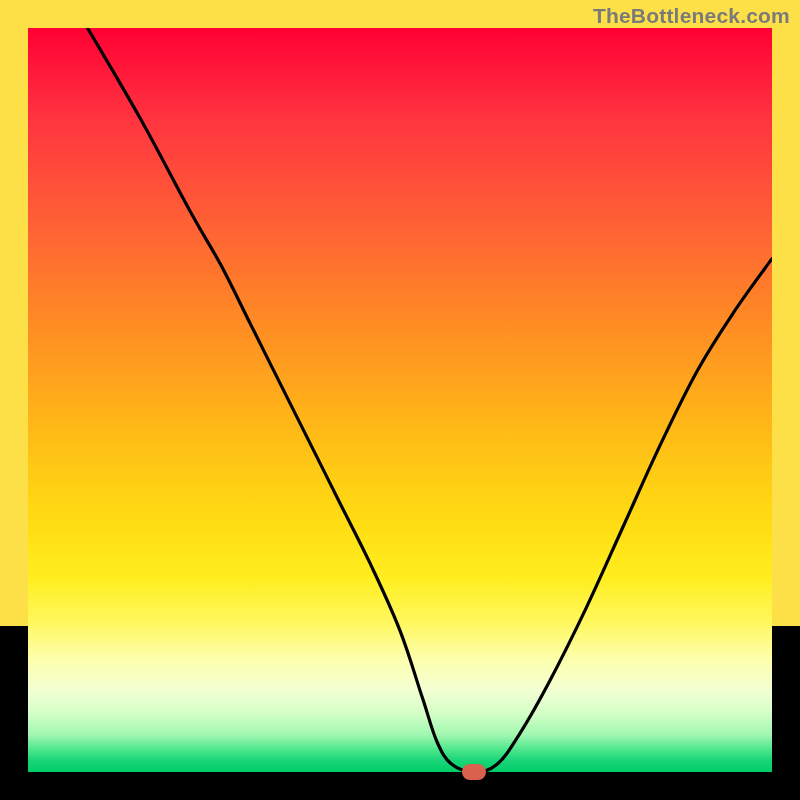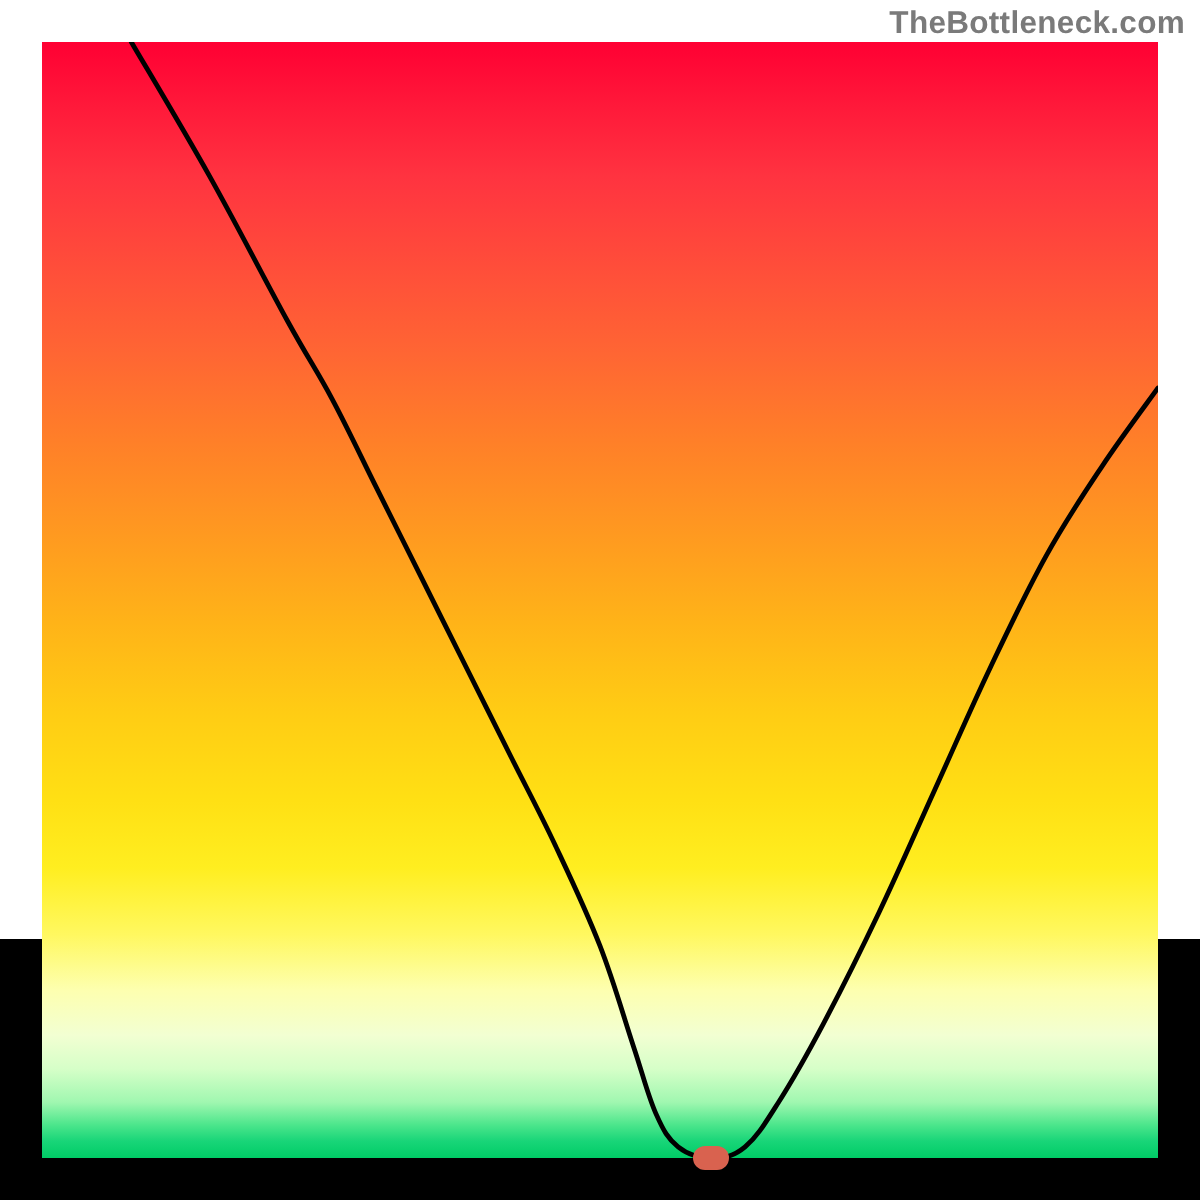--- a/index.html
+++ b/index.html
@@ -8,21 +8,21 @@
     width: 800px;
     height: 800px;
     background: #000;
     overflow: hidden;
     font-family: Arial, Helvetica, sans-serif;
   }
   .frame {
     position: relative;
     width: 800px;
     height: 626px;
-    background: #ffffff;
+    background: #fde047;
   }
   .plot-area {
     position: absolute;
     left: 28px;
     top: 28px;
     width: 744px;
     height: 744px;
     
     background: linear-gradient(
       to bottom,

